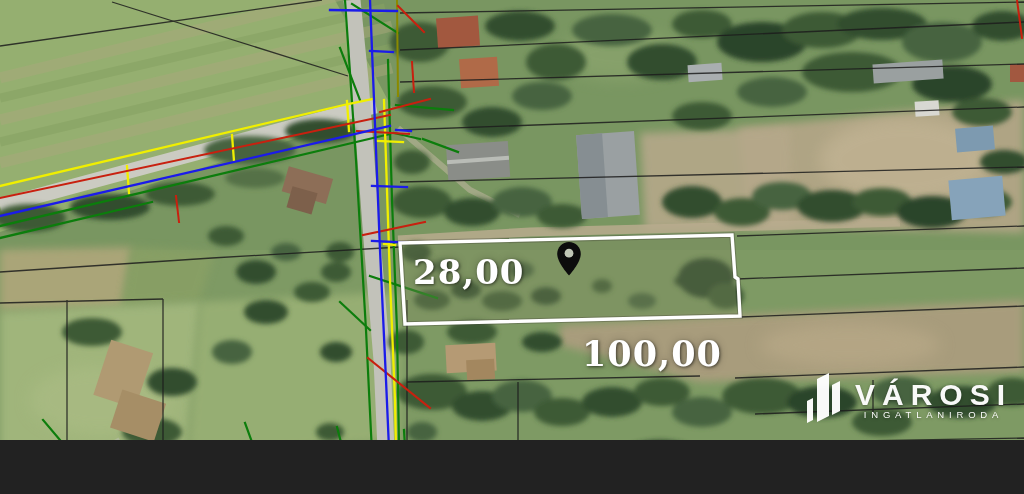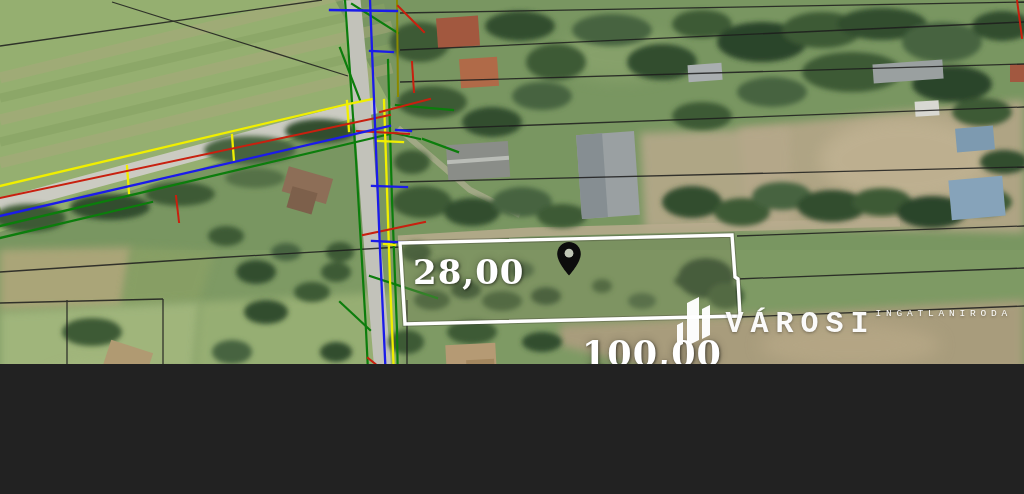--- a/index.html
+++ b/index.html
@@ -1,33 +1,33 @@
 <!DOCTYPE html>
 <html><head>
 <meta charset="utf-8">
 <style>
   html,body{margin:0;padding:0;background:#222;}
   #stage{
-    position:relative;width:1024px;height:364px;overflow:hidden;
+    position:relative;width:1024px;height:440px;overflow:hidden;
     font-family:"Liberation Sans",sans-serif;background:#a16207;
   }
   #stage svg.map{position:absolute;left:0;top:0;}
   .dim-label{
     position:absolute;color:#fff;font-family:"DejaVu Serif",serif;font-weight:700;
     text-shadow:1px 1px 3px rgba(0,0,0,.55),0 0 8px rgba(0,0,0,.25);
     letter-spacing:1px;line-height:1;user-select:none;
   }
   #label-width{left:413px;top:255px;font-size:34px;}
   #label-length{left:582px;top:336px;font-size:35px;}
   .pin{position:absolute;left:555px;top:241px;}
   .logo{
     position:absolute;right:12px;bottom:12px;display:flex;align-items:center;gap:12px;
     color:rgba(255,255,255,.97);text-shadow:0 1px 3px rgba(0,0,0,.35);
   }
-  .logo .txt{display:flex;flex-direction:row;align-items:flex-start;font-family:Liberation Mono, monospace;}
+  .logo .txt{display:flex;flex-direction:column;align-items:center;}
   .logo .name{font-size:30px;font-weight:700;letter-spacing:7px;line-height:1;}
   .logo .tagline{font-size:9.5px;font-weight:400;letter-spacing:4.8px;line-height:1;}
 </style>
 </head>
 <body>
 
 <div id="stage">
 
   <svg class="map" width="1024" height="494" viewBox="0 0 1024 494">
     <defs>

